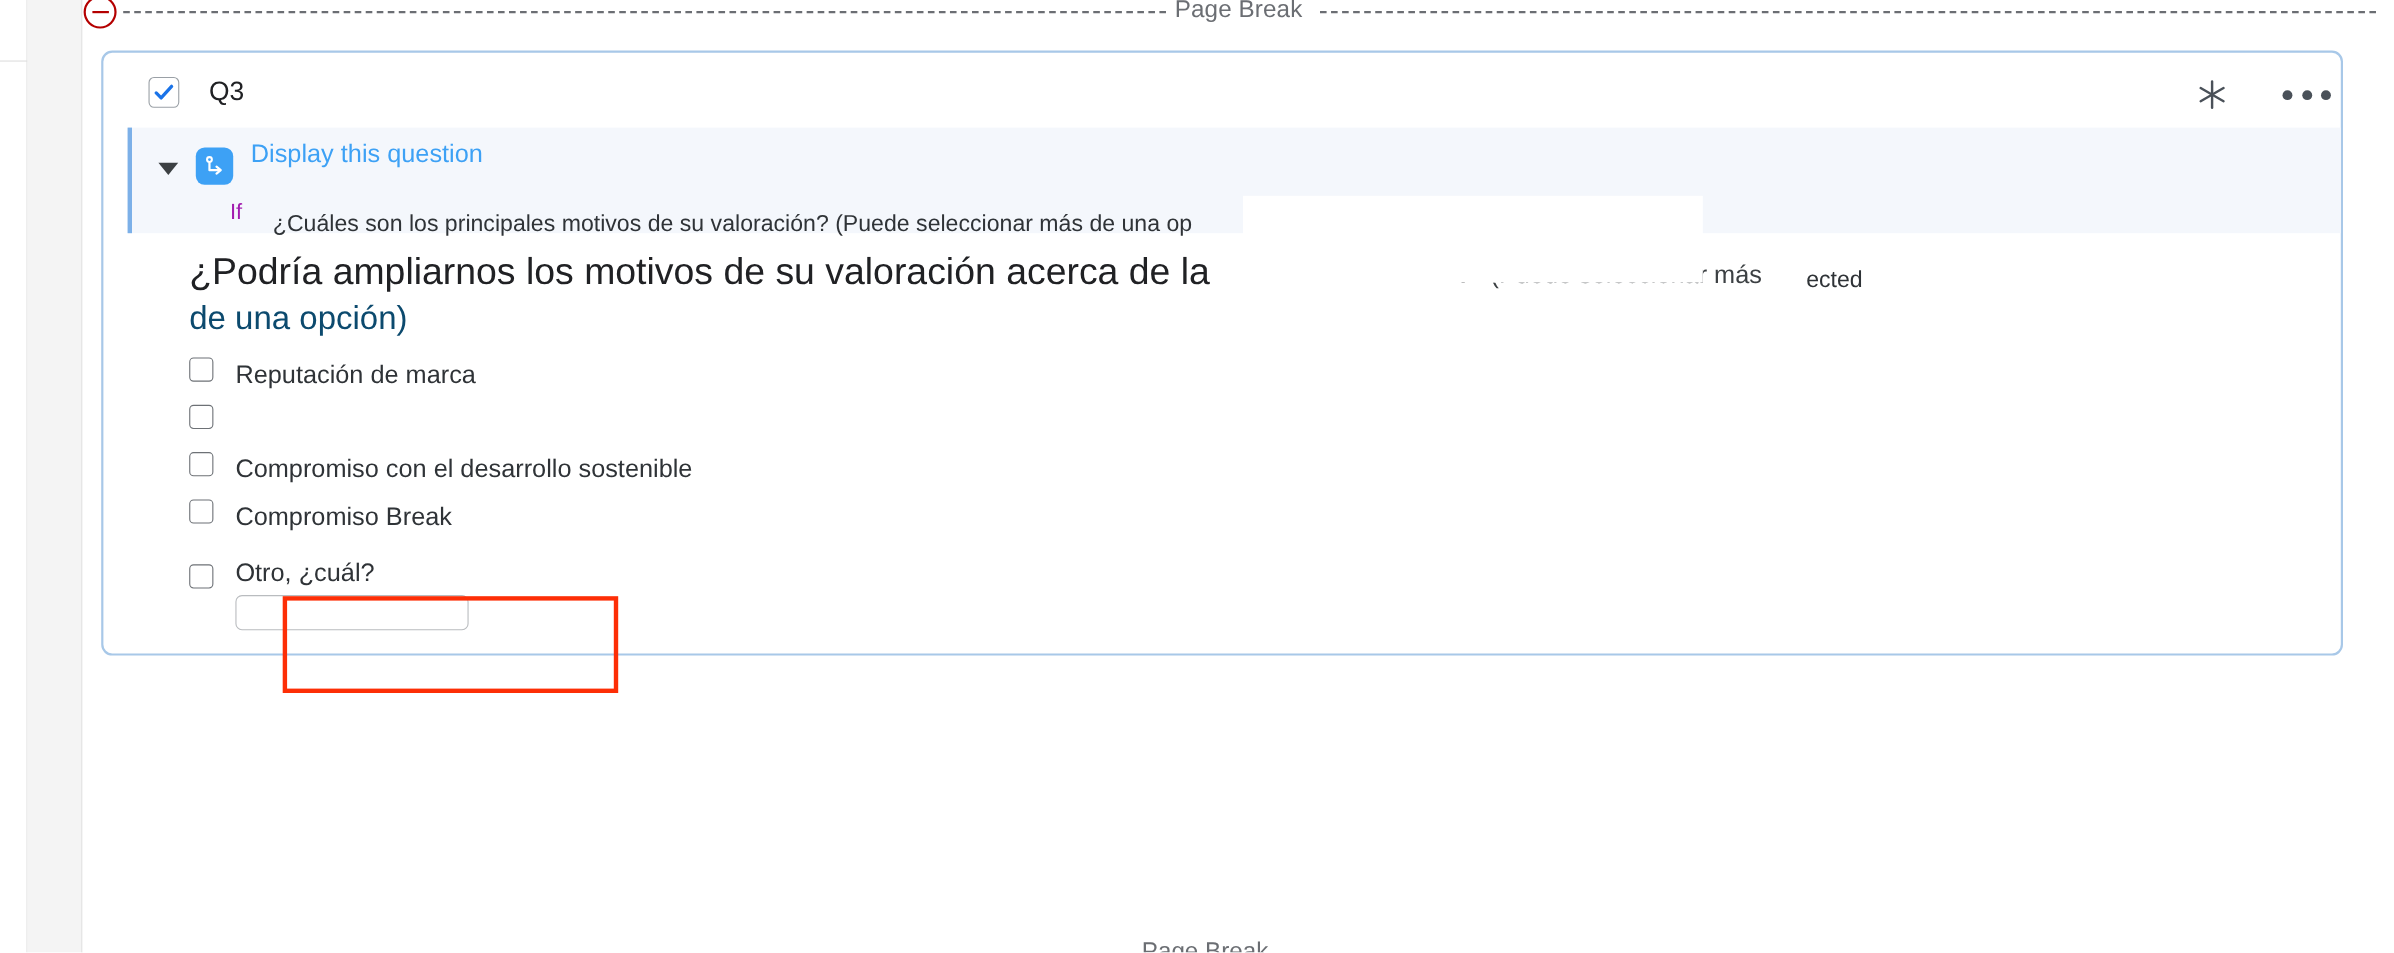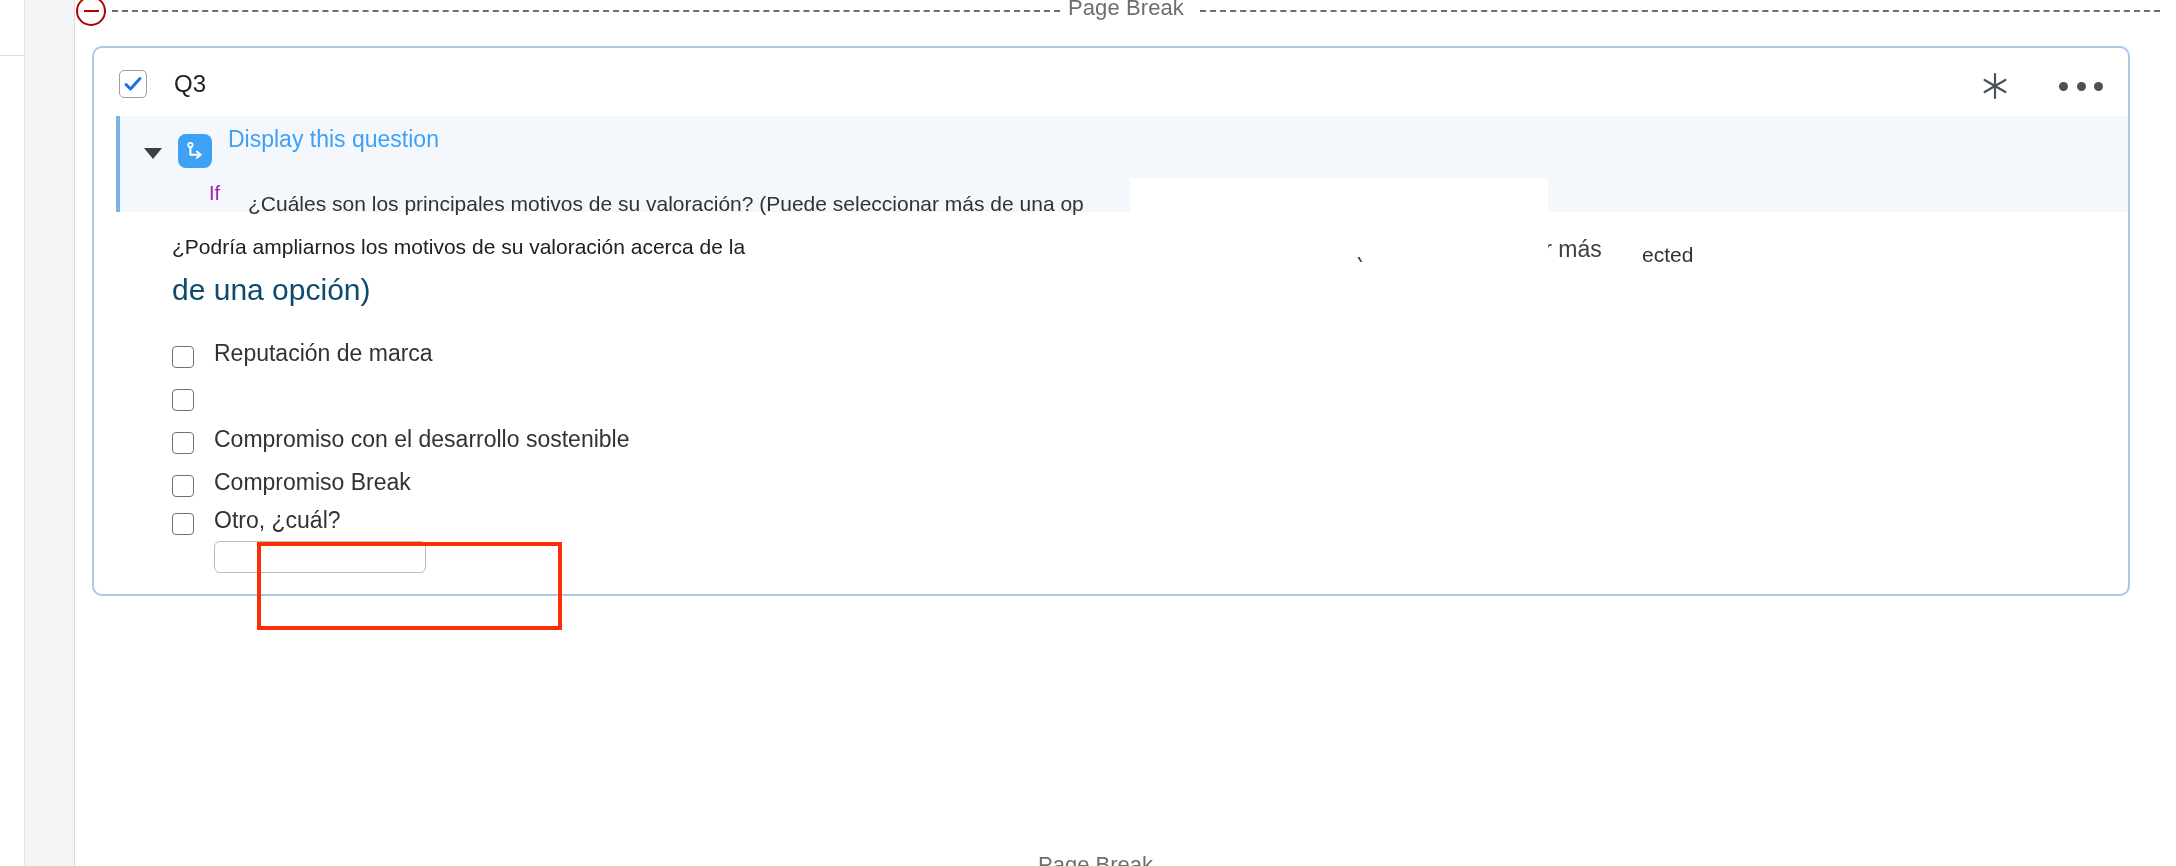--- a/index.html
+++ b/index.html
@@ -96,21 +96,21 @@
     width: 2038px; height: 550px;
     background: #ffffff;
     border: 2px solid #a8c8e8;
     border-radius: 10px;
     box-sizing: border-box;
   }
 
   
   #q-header {
     position: absolute;
-    left: 0; top: 0;
+    left: 16px; top: 0;
     width: 100%; height: 74px;
   }
   #q-checkbox {
     position: absolute;
     left: 25px; top: 22px;
     width: 28px; height: 28px;
     border: 1px solid #9aa0a6;
     border-radius: 5px;
     background: #ffffff;
     box-sizing: border-box;
@@ -207,21 +207,21 @@
 
   
   #q-text-block {
     position: absolute;
     left: 78px; top: 178px;
     width: 1930px;
   }
   #q-text-main {
     position: absolute;
     left: 0; top: 0;
-    font-size: 21px;
+    font-size: 34px;
     color: #202124;
     line-height: 42px;
     white-space: nowrap;
   }
   #q-text-qmark {
     position: absolute;
     left: 1150px; top: 0;
     font-size: 31px;
     color: #202124;
     line-height: 42px;
@@ -246,21 +246,21 @@
   
   #choices {
     position: absolute;
     left: 78px; top: 277px;
     width: 1200px;
   }
   .choice-row {
     position: relative;
     height: 43px;
     display: flex;
-    align-items: flex-end;
+    align-items: flex-start;
   }
   .choice-box {
     width: 22px; height: 22px;
     border: 1.5px solid #6d7176;
     border-radius: 4px;
     background: #ffffff;
     box-sizing: border-box;
     flex: 0 0 auto;
   }
   .choice-label {

